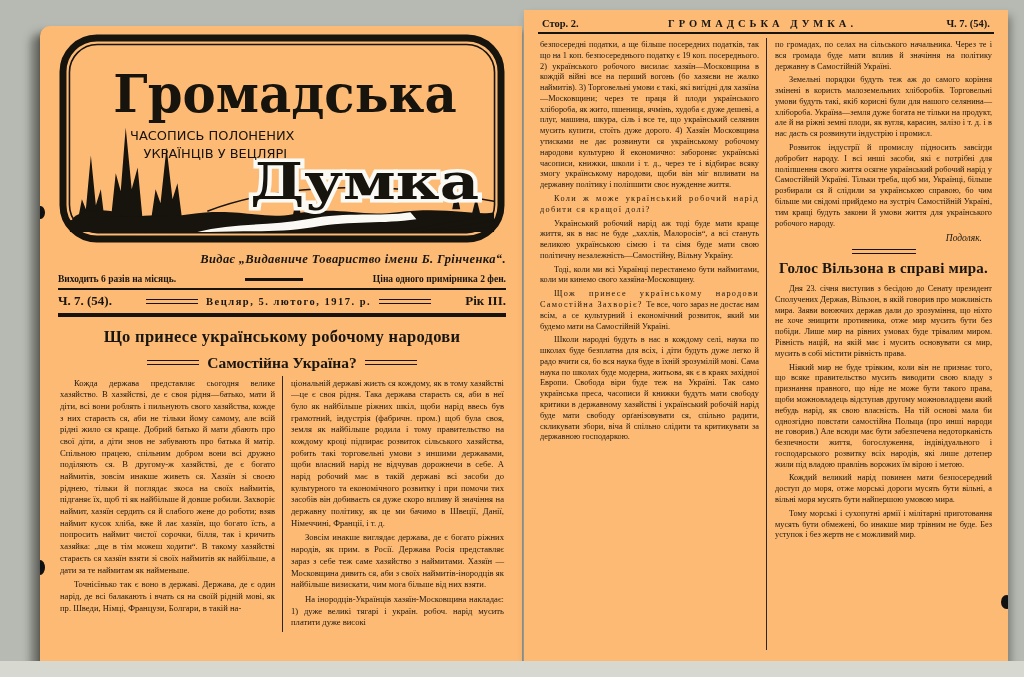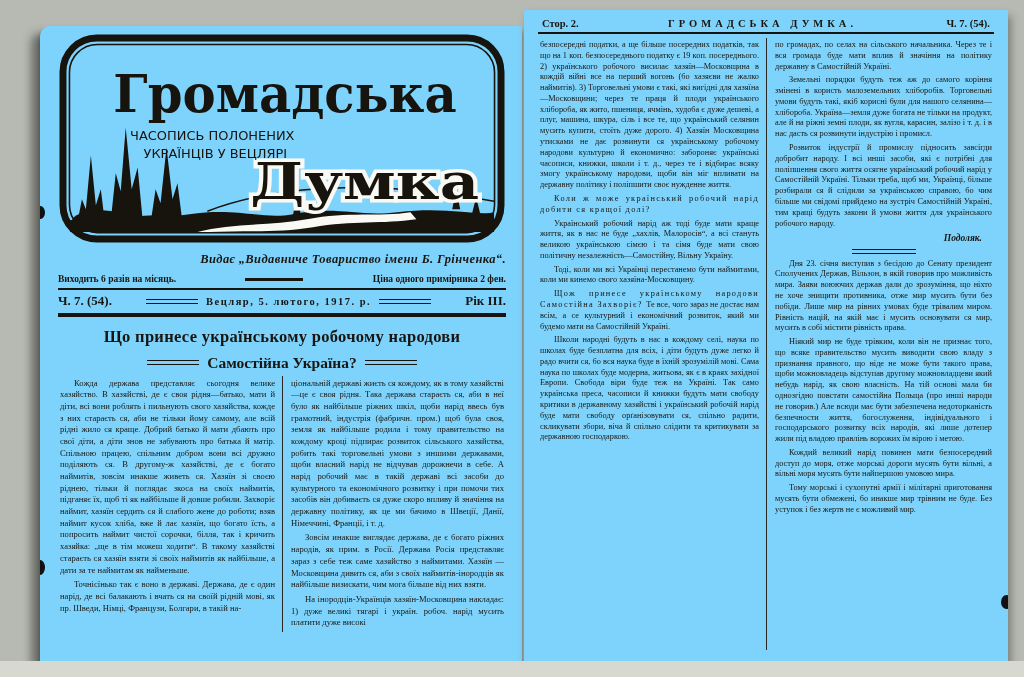--- a/index.html
+++ b/index.html
@@ -1,21 +1,21 @@
 <!DOCTYPE html>
 <html><head>
 <meta charset="utf-8">
 <style>
   * { margin:0; padding:0; box-sizing:border-box; }
   html,body { width:1024px; height:677px; overflow:hidden; }
   body { background:#b7bab2; position:relative;
          font-family:"Liberation Serif","DejaVu Serif",serif; color:#191611; }
   .bottom-strip { position:absolute; left:0; top:661px; width:1024px; height:16px;
                   background:#d7d8d0; }
-  .page { position:absolute; background:#7dd3fc; overflow:hidden; }
+  .page { position:absolute; background:#fdba74; overflow:hidden; }
   .page-left { left:40px; top:26px; width:482px; height:637px;
                border-radius:10px 0 0 0;
                box-shadow:-9px 7px 9px rgba(50,50,45,.55), 0 5px 4px rgba(30,30,25,.6);
                padding:6px 16px 0 18px; }
   .page-right { left:524px; top:10px; width:484px; height:653px;
                 box-shadow:3px 6px 8px rgba(50,50,45,.45);
                 padding:6px 14px 0 14px; }
   .smudge { position:absolute; background:#111; border-radius:50%; }
 
   
@@ -44,21 +44,21 @@
   .para { text-indent:14px; margin-bottom:3px; }
   .para.cont { text-indent:0; }
   .para.sperr, .sperr { letter-spacing:1.3px; }
 
   
   .p2-header { display:flex; justify-content:space-between; align-items:baseline;
                font-weight:bold; font-size:10.5px; padding:2px 4px 3px; }
   .p2-header .pname { letter-spacing:4px; }
   .p2-cols { margin-top:4px; height:612px; }
   .p2-cols .col { font-size:8.3px; line-height:1.3; }
-  .signature { text-align:right; font-style:italic; font-weight:bold; font-size:9.5px;
+  .signature { text-align:right; font-style:italic; font-weight:normal; font-size:9.5px;
                padding-right:10px; margin:2px 0 3px; }
   .sep2 { width:64px; height:5px; border-top:1.3px solid #17140f; border-bottom:1.3px solid #17140f;
           margin:4px auto 5px; }
   .a2-title { text-align:center; font-weight:bold; font-size:15px; margin-bottom:6px; letter-spacing:.2px; }
 </style>
 </head>
 <body>
 
 <div class="page page-left">
 
@@ -157,20 +157,21 @@
         <p class="para">Школи народні будуть в нас в кождому селі, наука по школах буде безплатна для всіх, і діти будуть дуже легко й радо вчити ся, бо вся наука буде в їхній зрозумілій мові. Сама наука по школах буде модерна, житьова, як є в краях західної Европи. Свобода віри буде теж на Україні. Так само українська преса, часописи й книжки будуть мати свободу критики в державному хазяйстві і український робочій нарід буде мати свободу орґанізовувати ся, спільно радити, скликувати збори, віча й спільно слідити та критикувати за державною господаркою.</p>
       </div>
     <div class="col">
       <div>
           <p class="para cont">по громадах, по селах на сільського начальника. Через те і вся громада буде мати вплив й значіння на політику державну в Самостійній Україні.</p>
           <p class="para">Земельні порядки будуть теж аж до самого коріння змінені в користь малоземельних хліборобів. Торговельні умови будуть такі, якіб корисні були для нашого селянина—хлібороба. Україна—земля дуже богата не тільки на продукт, але й на ріжні земні плоди, як вугля, карасин, залізо і т. д. і в нас дасть ся розвинути індустрію і промисл.</p>
           <p class="para">Розвиток індустрії й промислу підносить завсігди добробит народу. І всі инші засоби, які є потрібні для поліпшення свого життя осягне український робочий нарід у Самостійній Україні. Тільки треба, щоб ми, Українці, більше розбирали ся й слідили за українською справою, бо чим більше ми свідомі прийдемо на зустріч Самостійній Україні, тим кращі будуть закони й умови життя для українського робочого народу.</p>
         </div>
       <div class="signature">Подоляк.</div>
       <div class="sep2"></div>
+      <div class="a2-title">Голос Вільзона в справі мира.</div>
       <div>
           <p class="para">Дня 23. січня виступив з бесідою до Сенату президент Сполучених Держав, Вільзон, в якій говорив про можливість мира. Заяви воюючих держав дали до зрозуміння, що ніхто не хоче знищити противника, отже мир мусить бути без побіди. Лише мир на рівних умовах буде трівалим миром. Рівність націй, на якій має і мусить основувати ся мир, мусить в собі містити рівність права.</p>
           <p class="para">Ніякий мир не буде трівким, коли він не признає того, що всяке правительство мусить виводити свою владу з признання правного, що ніде не може бути такого права, щоби можновладець відступав другому можновладцеви який небудь нарід, як свою власність. На тій основі мала би однозгідно повстати самостійна Польща (про инші народи не говорив.) Але всюди має бути забезпечена недоторканість безпечности життя, богослуження, індівідуального і господарського розвитку всіх народів, які лише дотепер жили під владою правлінь ворожих їм вірою і метою.</p>
           <p class="para">Кождий великий нарід повинен мати безпосередний доступ до моря, отже морські дороги мусять бути вільні, а вільні моря мусять бути найпершою умовою мира.</p>
           <p class="para">Тому морські і сухопутні армії і мілітарні приготовання мусять бути обмежені, бо инакше мир трівним не буде. Без уступок і без жертв не є можливий мир.</p>
         </div>
     </div>
   </div>
 
   <div class="smudge" style="right:-4px; top:585px; width:11px; height:14px;"></div>

